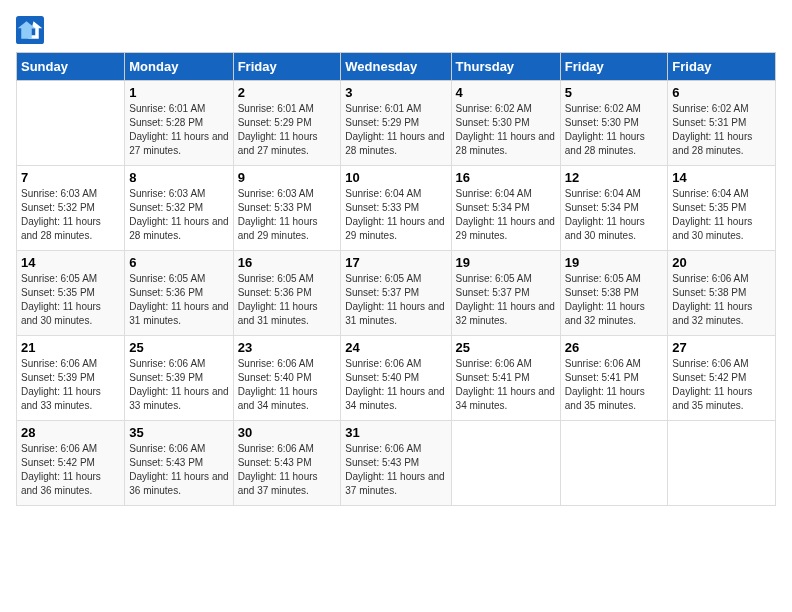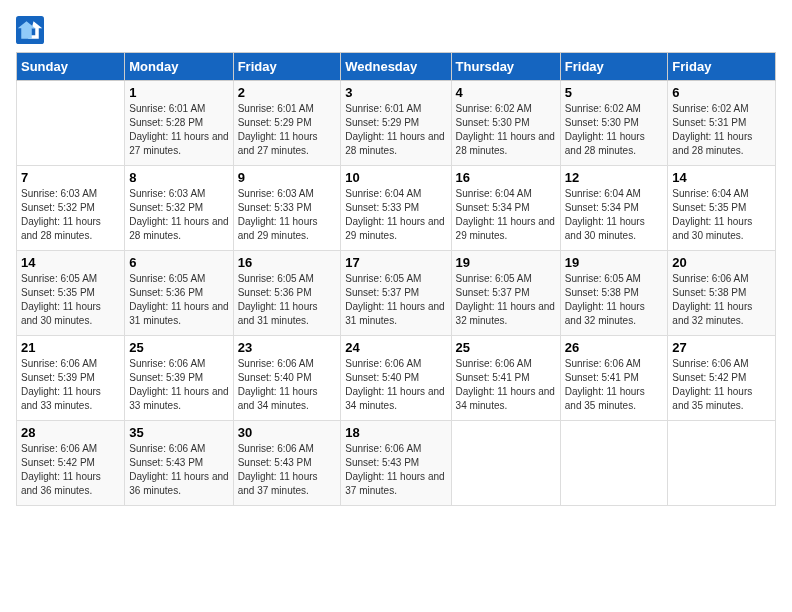--- a/index.html
+++ b/index.html
@@ -353,21 +353,21 @@
         </td>
         <td>
           <span class="day-num">30</span>
 <div class="day-info">
   Sunrise: 6:06 AM<br>
   Sunset: 5:43 PM<br>
   Daylight: 11 hours and 37 minutes.
 </div>
         </td>
         <td>
-          <span class="day-num">18</span>
+          <span class="day-num">31</span>
 <div class="day-info">
   Sunrise: 6:06 AM<br>
   Sunset: 5:43 PM<br>
   Daylight: 11 hours and 37 minutes.
 </div>
         </td>
         <td class="empty"></td>
         <td class="empty"></td>
         <td class="empty"></td>
       </tr>

